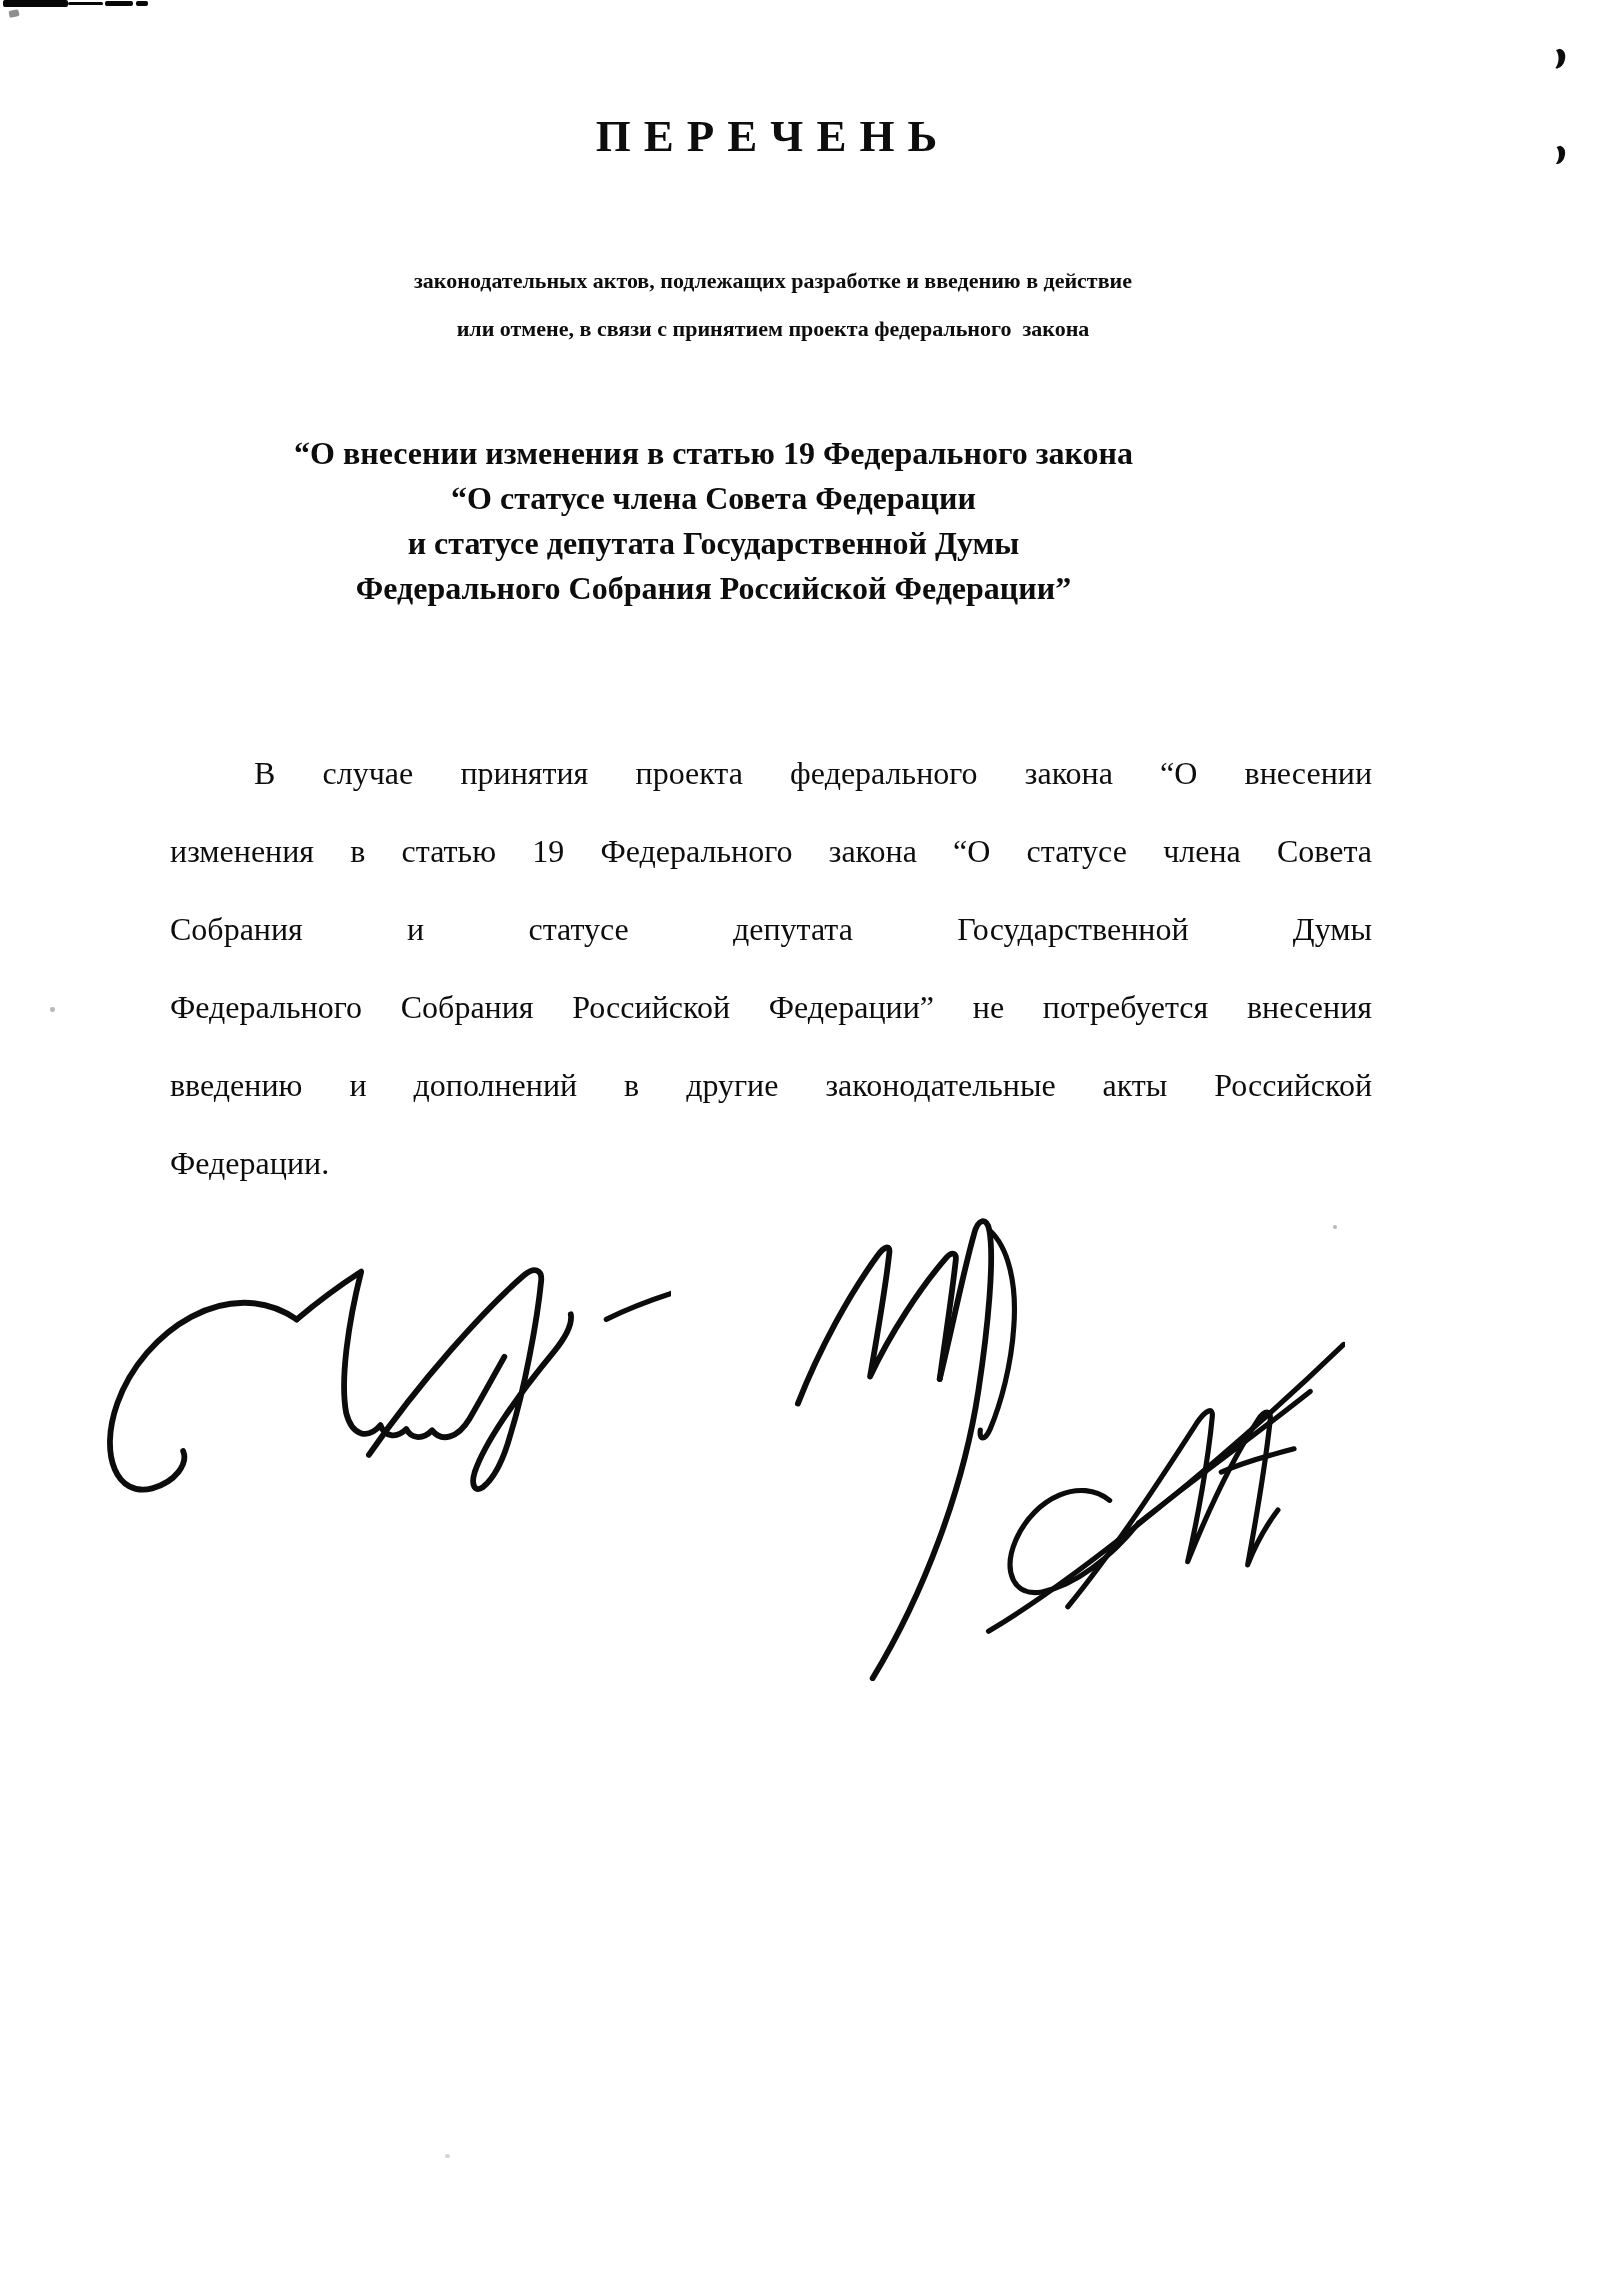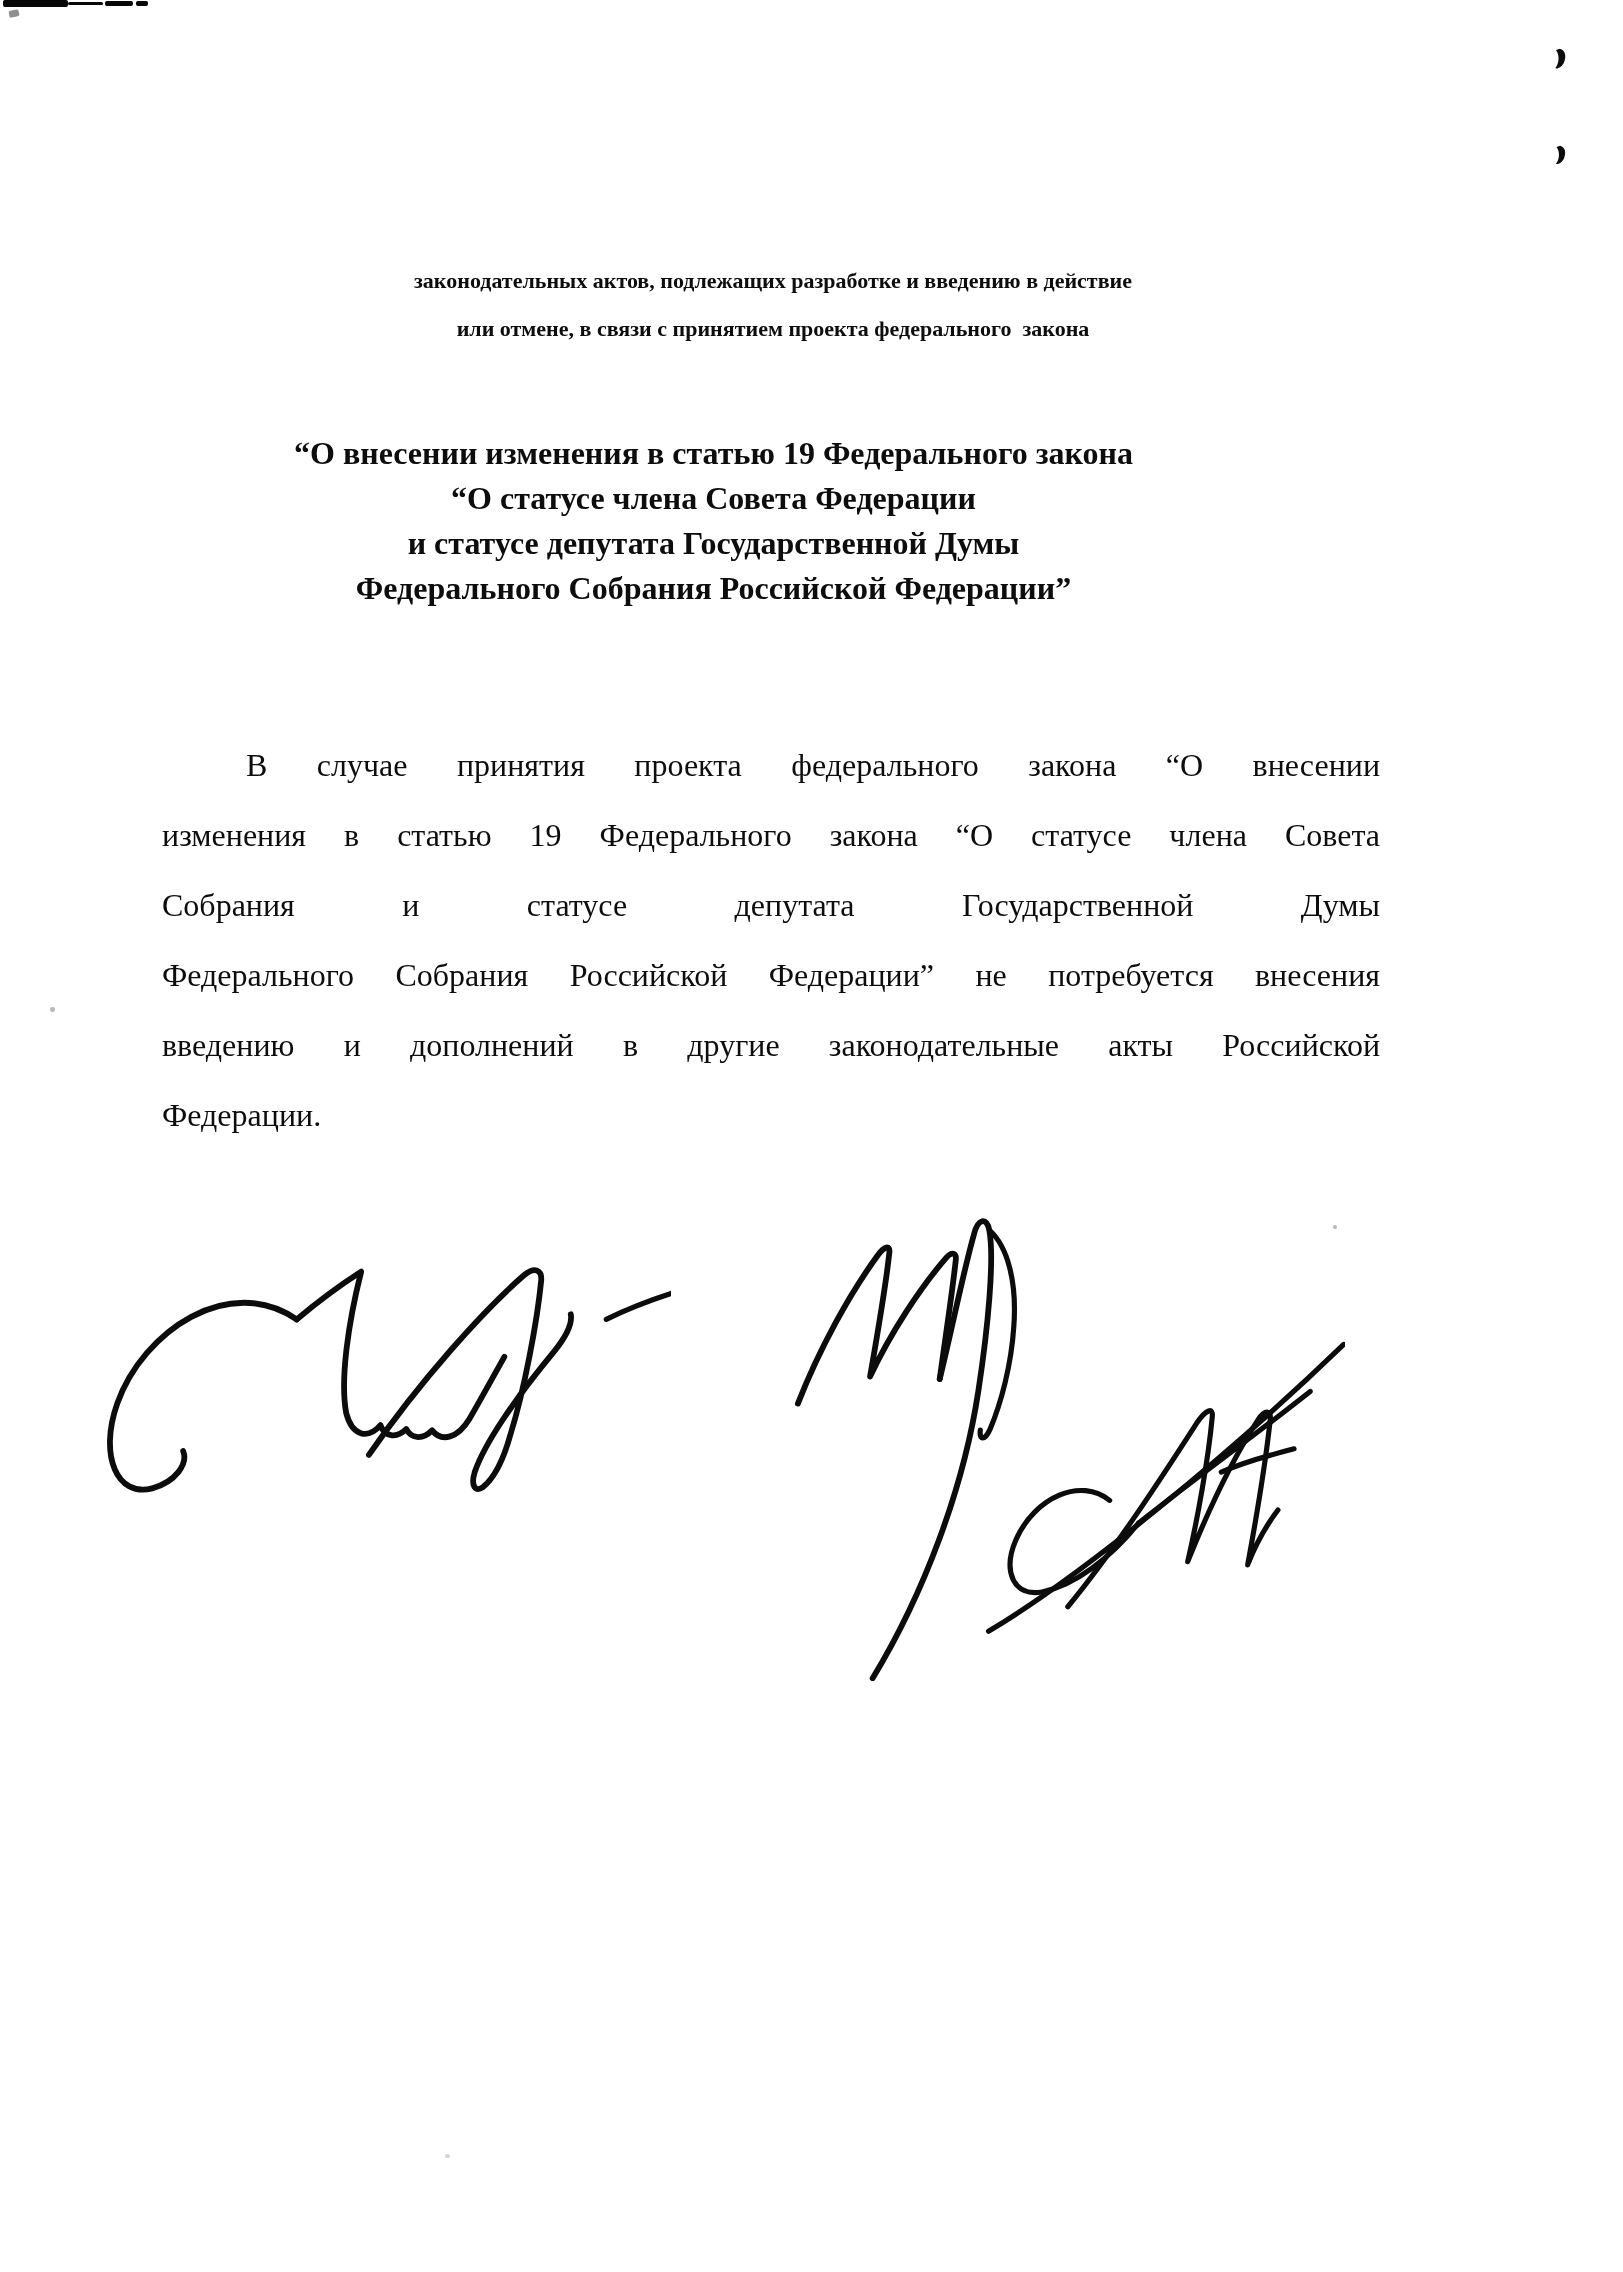--- a/index.html
+++ b/index.html
@@ -28,21 +28,21 @@
     position:absolute;left:97px;top:431px;width:1233px;
     text-align:center;font-size:32px;font-weight:bold;line-height:45px;
   }
   .law-line{white-space:pre-wrap;}
   
   .body-block{
     position:absolute;left:158px;top:728px;width:1226px;
     font-size:32px;line-height:66px;
   }
   .body-line{
-    margin:4px;
+    margin:12px;
     text-align:justify;
     text-align-last:justify;
     white-space:normal;
   }
   .body-line.indent{padding-left:84px;}
   .body-line.last{text-align:right;text-align-last:left;}
   
   .sig{position:absolute;}
   .sig path{fill:none;stroke:#0c0c0c;stroke-linecap:round;stroke-linejoin:round;}
   .artifact{position:absolute;}
@@ -67,20 +67,21 @@
     <path d="M12,1 C20,3 23,12 18,23 C15,29 8,33 5,31 C11,24 12,11 6,3 Z"></path>
   </svg>
   <svg class="artifact mark" style="left:1553px;top:145px;" width="15.5" height="20.7" viewBox="0 0 26 34">
     <path d="M12,1 C20,3 23,12 18,23 C15,29 8,33 5,31 C11,24 12,11 6,3 Z"></path>
   </svg>
 
   <div class="speck" style="left:50px;top:1007px;width:4.5px;height:4.5px;"></div>
   <div class="speck" style="left:1333px;top:1225px;width:3.9px;height:3.9px;"></div>
   <div class="speck" style="left:445px;top:2154px;width:5.2px;height:3.9px;opacity:.6;"></div>
 
+  <h1 class="title">ПЕРЕЧЕНЬ</h1>
 
   <div class="subtitle">
     <div class="subtitle-line">законодательных актов, подлежащих разработке и введению в действие</div>
     <div class="subtitle-line">или отмене, в связи с принятием проекта федерального  закона</div>
   </div>
 
   <div class="law-title">
     <div class="law-line">“О внесении изменения в статью 19 Федерального закона</div>
     <div class="law-line">“О статусе члена Совета Федерации</div>
     <div class="law-line">и статусе депутата Государственной Думы</div>

